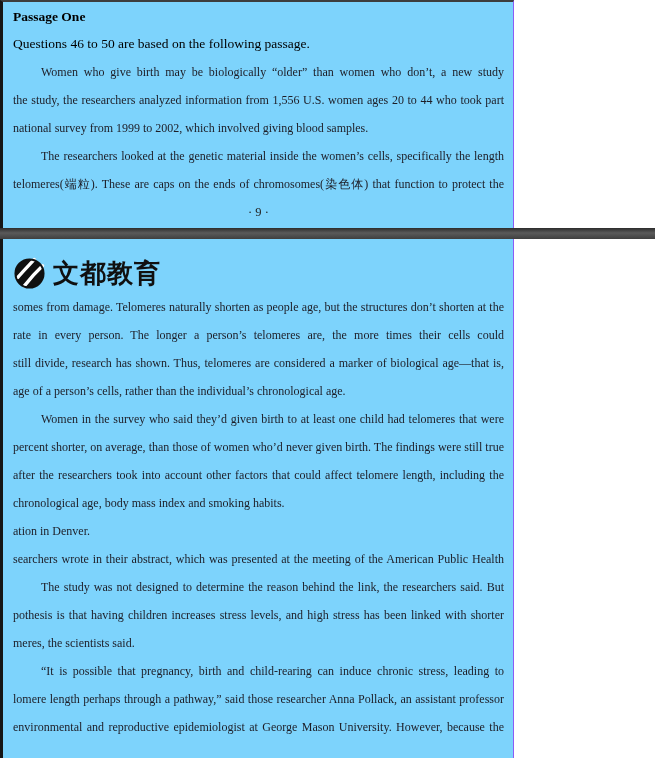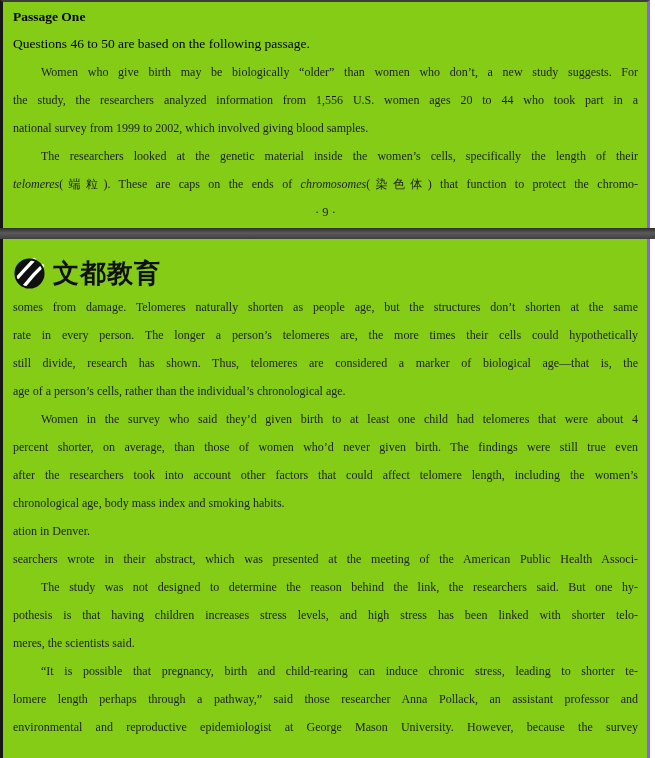--- a/index.html
+++ b/index.html
@@ -7,24 +7,24 @@
     position: relative;
     width: 655px;
     height: 758px;
     background: #ffffff;
     overflow: hidden;
     font-family: "Liberation Serif", serif;
     color: #1d1d26;
   }
   .page {
     box-sizing: border-box;
-    width: 650px;
-    background: #84cc16;
+    width: 514px;
+    background: #7dd3fc;
     border-left: 3px solid #161616;
-    border-right: 3px solid #8b5cf6;
+    border-right: 1px solid #8b5cf6;
   }
   .page-top {
     height: 228px;
     border-top: 2px solid #3d3d3d;
     padding: 2px 9px 0 10px;
   }
   .page-gap {
     width: 655px;
     height: 11px;
     background: linear-gradient(#2c2c2c, #5a5a5a 45%, #3f3f3f);
@@ -46,21 +46,21 @@
   .tline {
     height: 28px; line-height: 28px;
     font-size: 12px;
     text-align: justify;
     text-align-last: justify;
     overflow: hidden;
     white-space: pre-wrap;
   }
   .tline-last { text-align-last: left; }
   .tline-indent { text-indent: 28px; }
-  .it { font-style: italic; }
+  .it { }
   .page-number {
     height: 28px; line-height: 28px;
     text-align: center;
     font-size: 12.5px;
     color: #222;
   }
   .logo-row {
     height: 40px;
     padding-top: 14px;
     display: flex;

